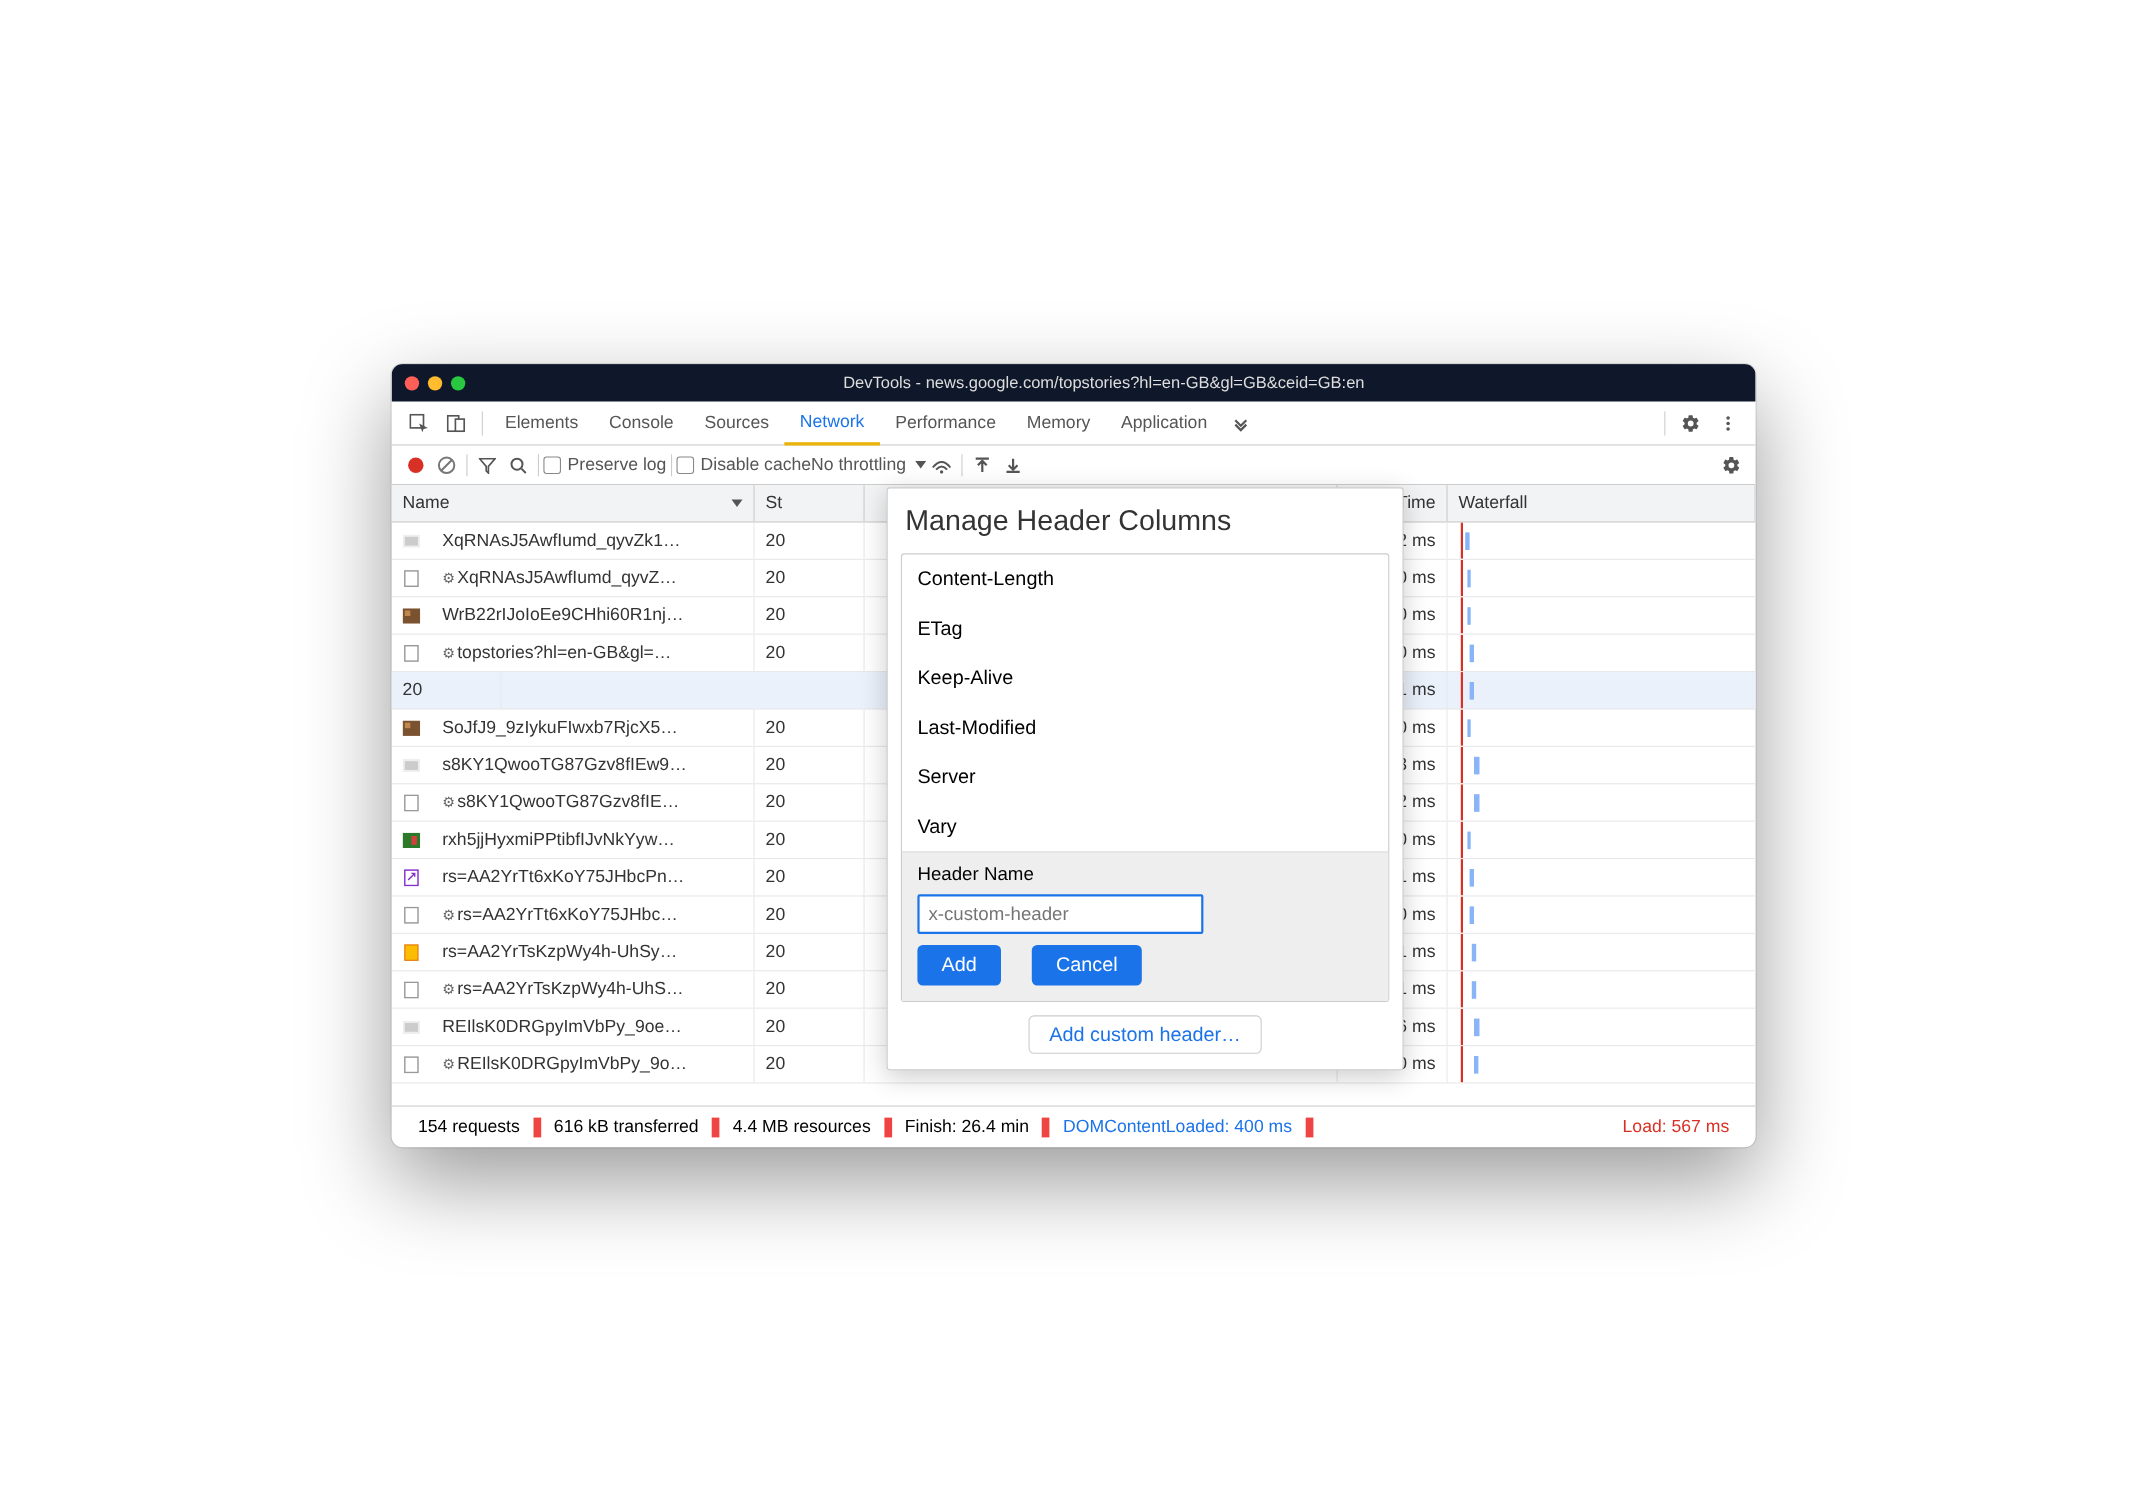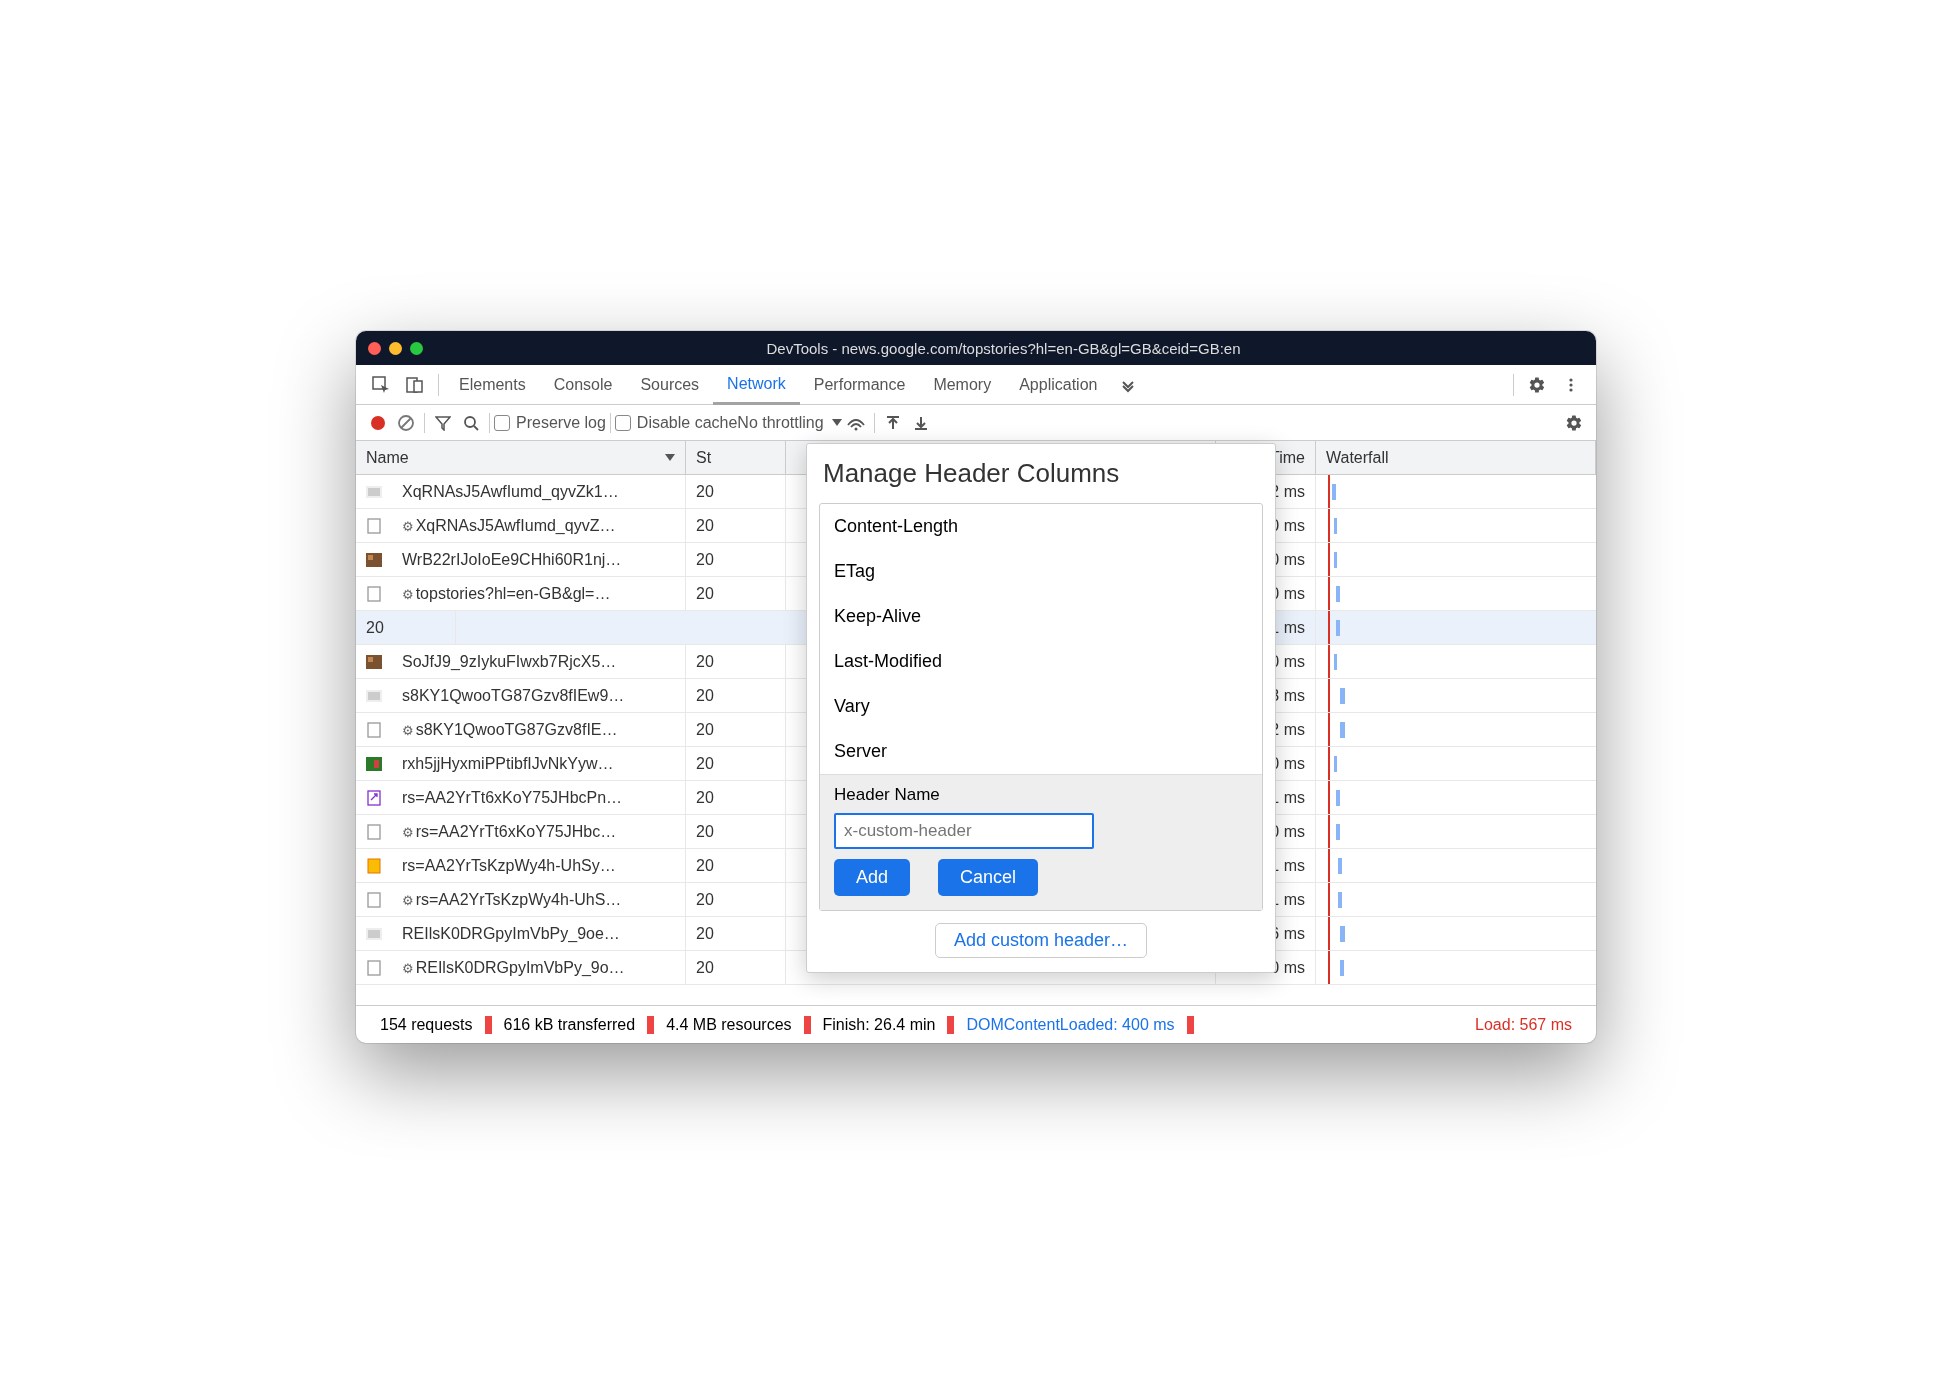--- a/index.html
+++ b/index.html
@@ -40,21 +40,21 @@
     align-items: center;
     height: 40px;
     border-bottom: 1px solid #ccc;
     padding: 0 8px;
     font-size: 16px;
     color: #555;
   }
   .tabbar .icon-btn { width: 34px; height: 34px; display: inline-flex; align-items: center; justify-content: center; color: #555; }
   .tabbar .sep { width: 1px; height: 22px; background: #ccc; margin: 0 6px; }
   .tabbar .tab { padding: 0 14px; height: 100%; display: inline-flex; align-items: center; cursor: pointer; }
-  .tabbar .tab.active { color: #1a73e8; border-bottom: 3px solid #a3a3a3; margin-bottom: -1px; }
+  .tabbar .tab.active { color: #1a73e8; border-bottom: 3px solid #eab308; margin-bottom: -1px; }
   .tabbar .spacer { flex: 1; }
 
   .toolbar {
     display: flex;
     align-items: center;
     height: 36px;
     border-bottom: 1px solid #ccc;
     padding: 0 8px;
     font-size: 16px;
     color: #555;
@@ -570,22 +570,22 @@
   </div>
 
   <div class="dialog">
     <h2>Manage Header Columns</h2>
     <div class="list">
       <div id="header-list-items">
           <div class="list-item">Content-Length</div>
           <div class="list-item">ETag</div>
           <div class="list-item">Keep-Alive</div>
           <div class="list-item">Last-Modified</div>
+          <div class="list-item">Server</div>
           <div class="list-item">Vary</div>
-          <div class="list-item">Server</div>
         </div>
       <div class="custom-section">
         <div class="section-label">Header Name</div>
         <input type="text" placeholder="x-custom-header" style="">
         <div class="btn-row">
           <button class="btn">Add</button>
           <button class="btn">Cancel</button>
         </div>
       </div>
     </div>

